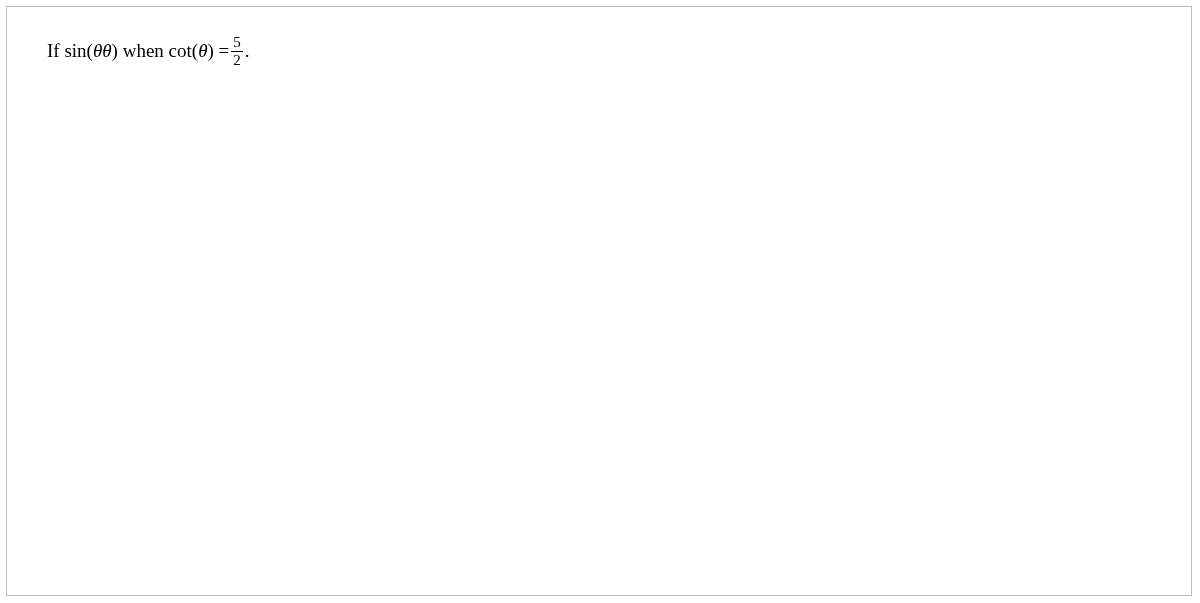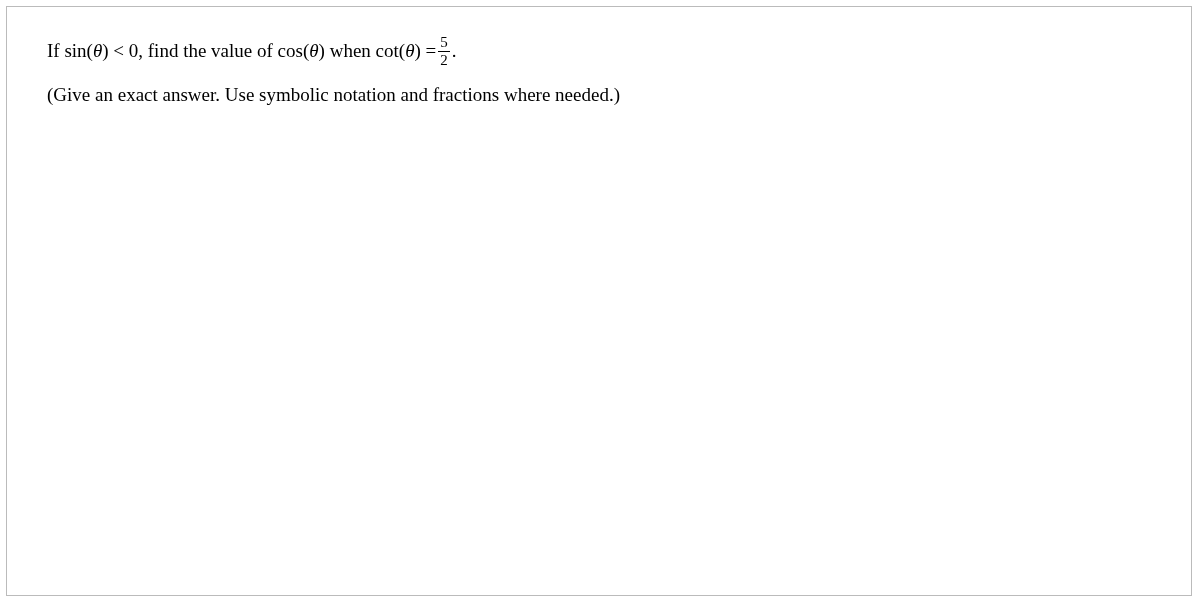--- a/index.html
+++ b/index.html
@@ -78,27 +78,25 @@
     }
   </style>
 </head>
 <body>
 
 <div class="question-container">
   <div class="question-text">
     <div class="line1">
       <span>If sin(</span>
         <span class="italic-theta">θ</span>
-        <span>) &lt; 0, find the value of cos(</span>
         <span class="italic-theta">θ</span>
         <span>) when cot(</span>
         <span class="italic-theta">θ</span>
         <span>) = </span>
       <span class="fraction">
         <span class="num">5</span>
         <span class="den">2</span>
       </span>
         <span>.</span>
     </div>
-    <div class="line2">(Give an exact answer. Use symbolic notation and fractions where needed.)</div>
   </div>
 
 </div>
 
 </body></html>

